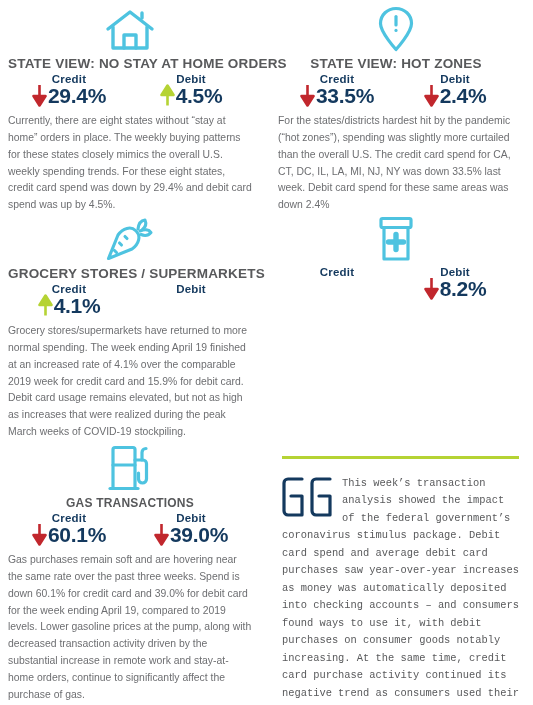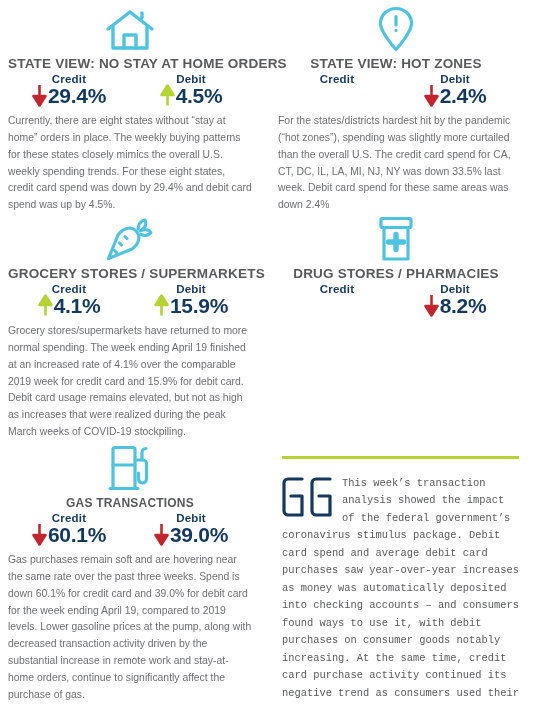--- a/index.html
+++ b/index.html
@@ -189,20 +189,26 @@
             <path d="M20 43.5 C20 43.5 35.5 26.5 35.5 17.5 C35.5 8.9 28.6 2.5 20 2.5 C11.4 2.5 4.5 8.9 4.5 17.5 C4.5 26.5 20 43.5 20 43.5 Z"></path>
             <path d="M20 10.5 L20 19"></path>
             <path d="M20 24.3 L20 24.4"></path>
           </g>
         </svg>
       </div>
       <div class="panel-title t-lg">STATE VIEW: HOT ZONES</div>
       <div class="metrics">
         <div class="metric">
           <div class="metric-label">Credit</div>
+          <div class="metric-value-row">
+            <svg class="arrow" viewBox="0 0 15 23">
+              <path d="M7.5 1 L7.5 14 M1.5 12 L7.5 21.5 L13.5 12 Z" fill="#c1272d" stroke="#c1272d" stroke-width="2.6" stroke-linejoin="round"></path>
+            </svg>
+            <span class="metric-value">33.5%</span>
+          </div>
         </div>
         <div class="metric">
           <div class="metric-label">Debit</div>
           <div class="metric-value-row">
             <svg class="arrow" viewBox="0 0 15 23">
               <path d="M7.5 1 L7.5 14 M1.5 12 L7.5 21.5 L13.5 12 Z" fill="#c1272d" stroke="#c1272d" stroke-width="2.6" stroke-linejoin="round"></path>
             </svg>
             <span class="metric-value">2.4%</span>
           </div>
         </div>
@@ -229,42 +235,35 @@
           <div class="metric-label">Credit</div>
           <div class="metric-value-row">
             <svg class="arrow" viewBox="0 0 15 23">
               <path d="M7.5 21.5 L7.5 9 M1.5 11 L7.5 1.5 L13.5 11 Z" fill="#b5d334" stroke="#b5d334" stroke-width="2.6" stroke-linejoin="round"></path>
             </svg>
             <span class="metric-value">4.1%</span>
           </div>
         </div>
         <div class="metric">
           <div class="metric-label">Debit</div>
-          <div class="metric-value-row">
-            <svg class="arrow" viewBox="0 0 15 23">
-              <path d="M7.5 21.5 L7.5 9 M1.5 11 L7.5 1.5 L13.5 11 Z" fill="#b5d334" stroke="#b5d334" stroke-width="2.6" stroke-linejoin="round"></path>
-            </svg>
-            <span class="metric-value">15.9%</span>
-          </div>
         </div>
       </div>
       <p class="panel-body">Grocery stores/supermarkets have returned to more normal spending. The week ending April 19 finished at an increased rate of 4.1% over the comparable 2019 week for credit card and 15.9% for debit card. Debit card usage remains elevated, but not as high as increases that were realized during the peak March weeks of COVID-19 stockpiling.</p>
     </div>
 
     <div class="panel panel-right">
       <div class="icon-wrap">
         <svg width="42" height="46" viewBox="0 0 42 46">
           <g fill="none" stroke="#4ec3e0" stroke-width="3.2" stroke-linecap="round" stroke-linejoin="round">
             <rect x="6" y="2.5" width="30" height="9" rx="1.5"></rect>
             <path d="M9 11.5 L9 43 L33 43 L33 11.5"></path>
             <path d="M21 18.5 L21 33.5 M13.5 26 L28.5 26" stroke-width="5.4"></path>
           </g>
         </svg>
       </div>
-      <div class="panel-title t-lg">DRUG STORES / PHARMACIES</div>
       <div class="metrics">
         <div class="metric">
           <div class="metric-label">Credit</div>
         </div>
         <div class="metric">
           <div class="metric-label">Debit</div>
           <div class="metric-value-row">
             <svg class="arrow" viewBox="0 0 15 23">
               <path d="M7.5 1 L7.5 14 M1.5 12 L7.5 21.5 L13.5 12 Z" fill="#c1272d" stroke="#c1272d" stroke-width="2.6" stroke-linejoin="round"></path>
             </svg>

